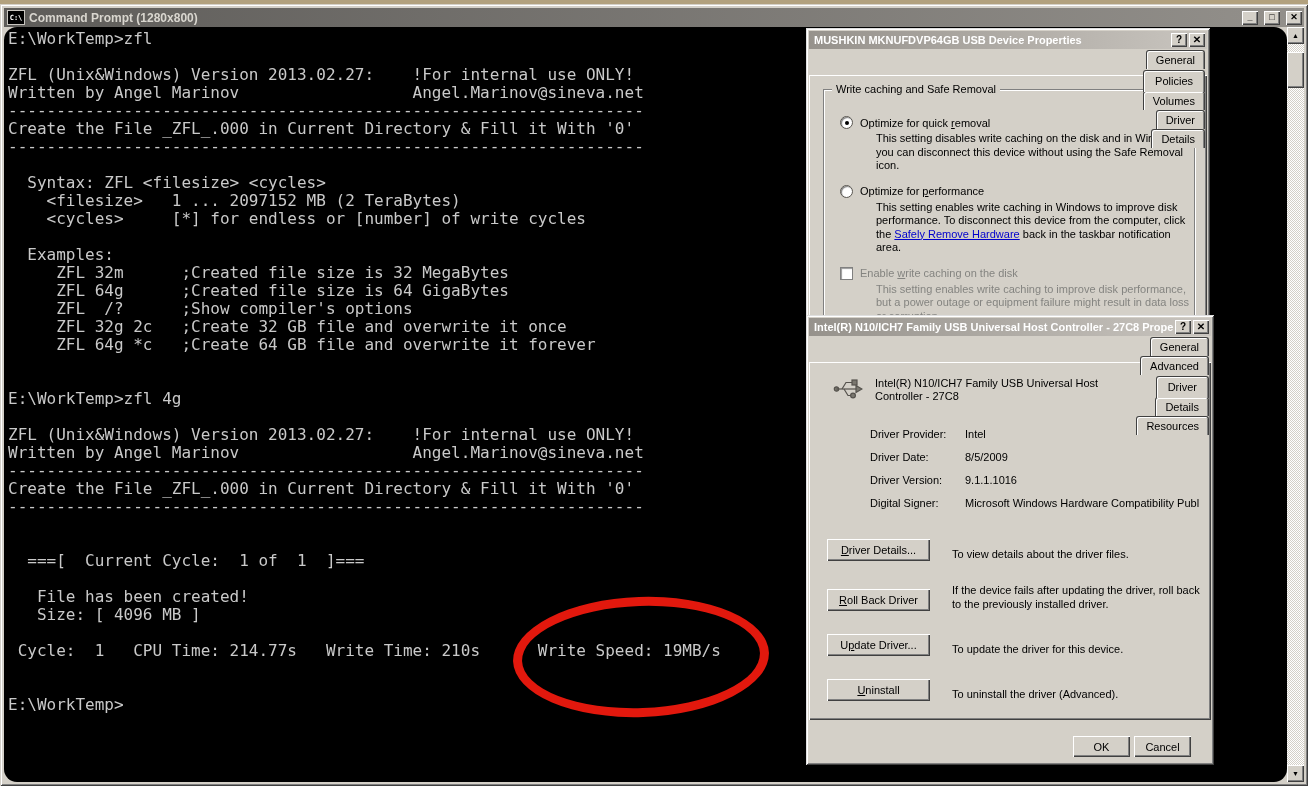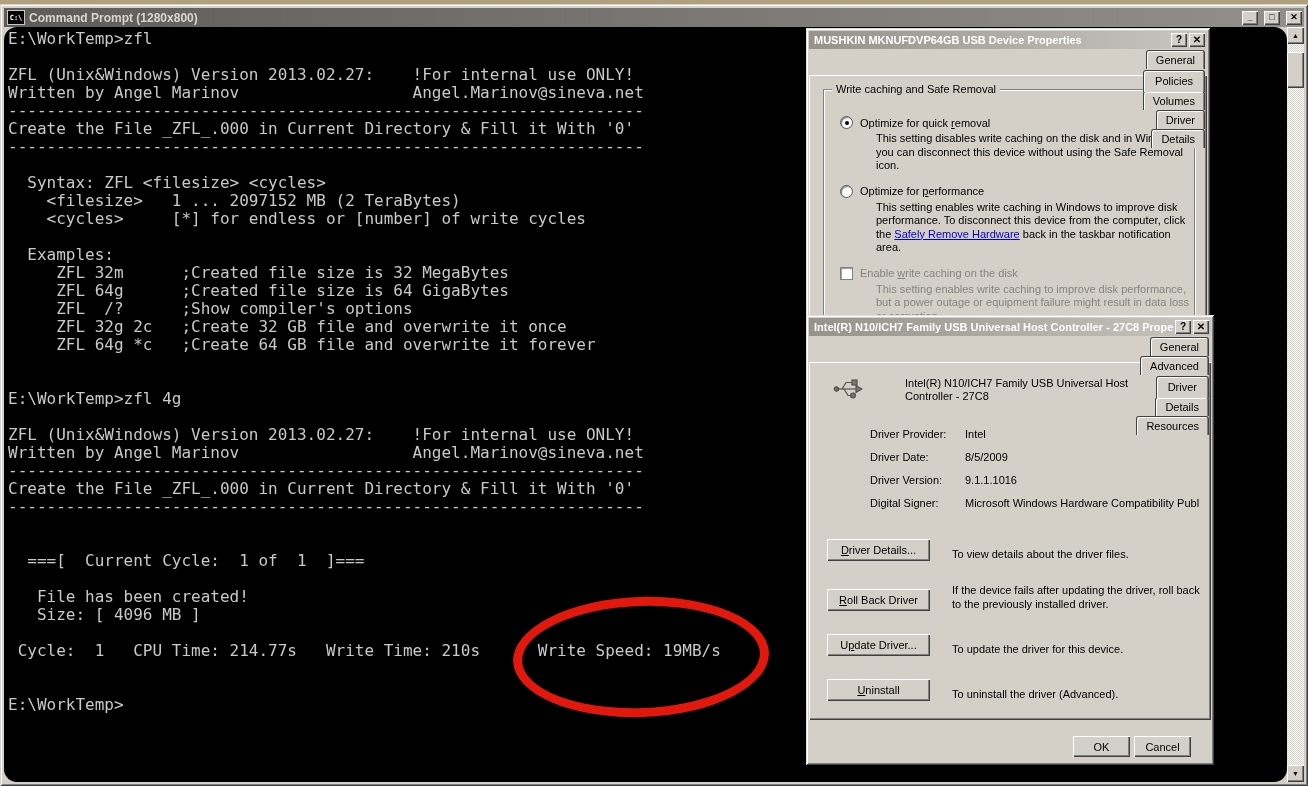--- a/index.html
+++ b/index.html
@@ -130,21 +130,21 @@
   .checkbox{
     width:11px;height:11px;background:#fff;flex:0 0 auto;
     border:1px solid #808080;box-shadow: inset 1px 1px 1px #9a9a9a;
   }
   .opt-desc{
     margin:3px 10px 2px 36px;width:322px;line-height:13.5px;
   }
   .disabled-text{color:#848480;}
   .link{color:#0000cc;text-decoration:underline;}
   
-  .device-header{display:flex;align-items:flex-start;gap:42px;padding:14px 0 0 24px;}
+  .device-header{display:flex;align-items:flex-start;gap:12px;padding:14px 0 0 24px;}
   .device-name{line-height:13px;padding-top:1px;}
   .info-rows{margin:25px 0 0 61px;}
   .info-row{height:23px;}
   .info-label{display:inline-block;width:95px;}
   .driver-actions{margin:19px 0 0 18px;}
   .action-row{display:flex;align-items:flex-end;margin-bottom:23px;}
   .btn{
     background:#d4d0c8;border:none;font-family:"Liberation Sans",sans-serif;
     font-size:11px;color:#000;
     box-shadow: inset 1px 1px 0 #ffffff, inset -1px -1px 0 #404040, inset -2px -2px 0 #808080;

